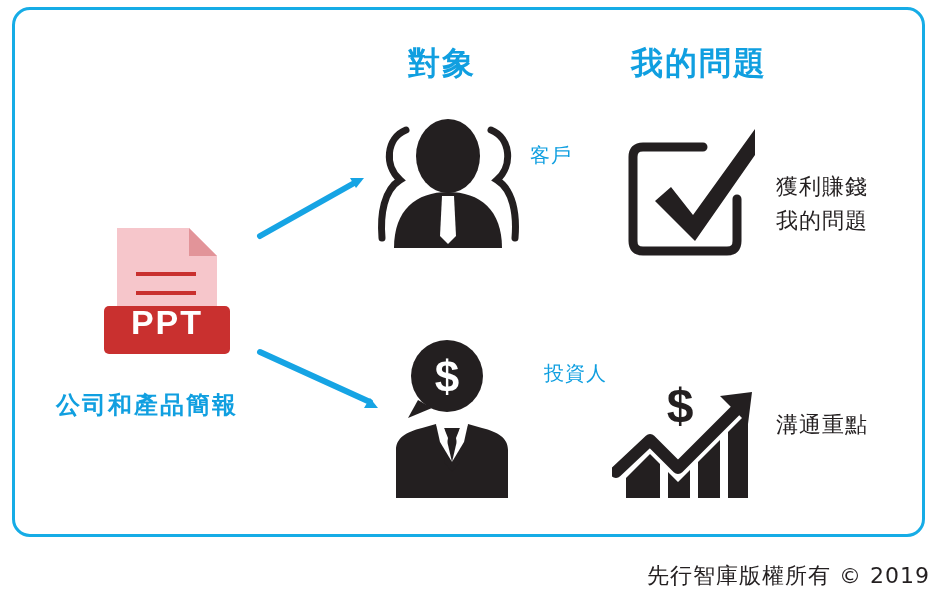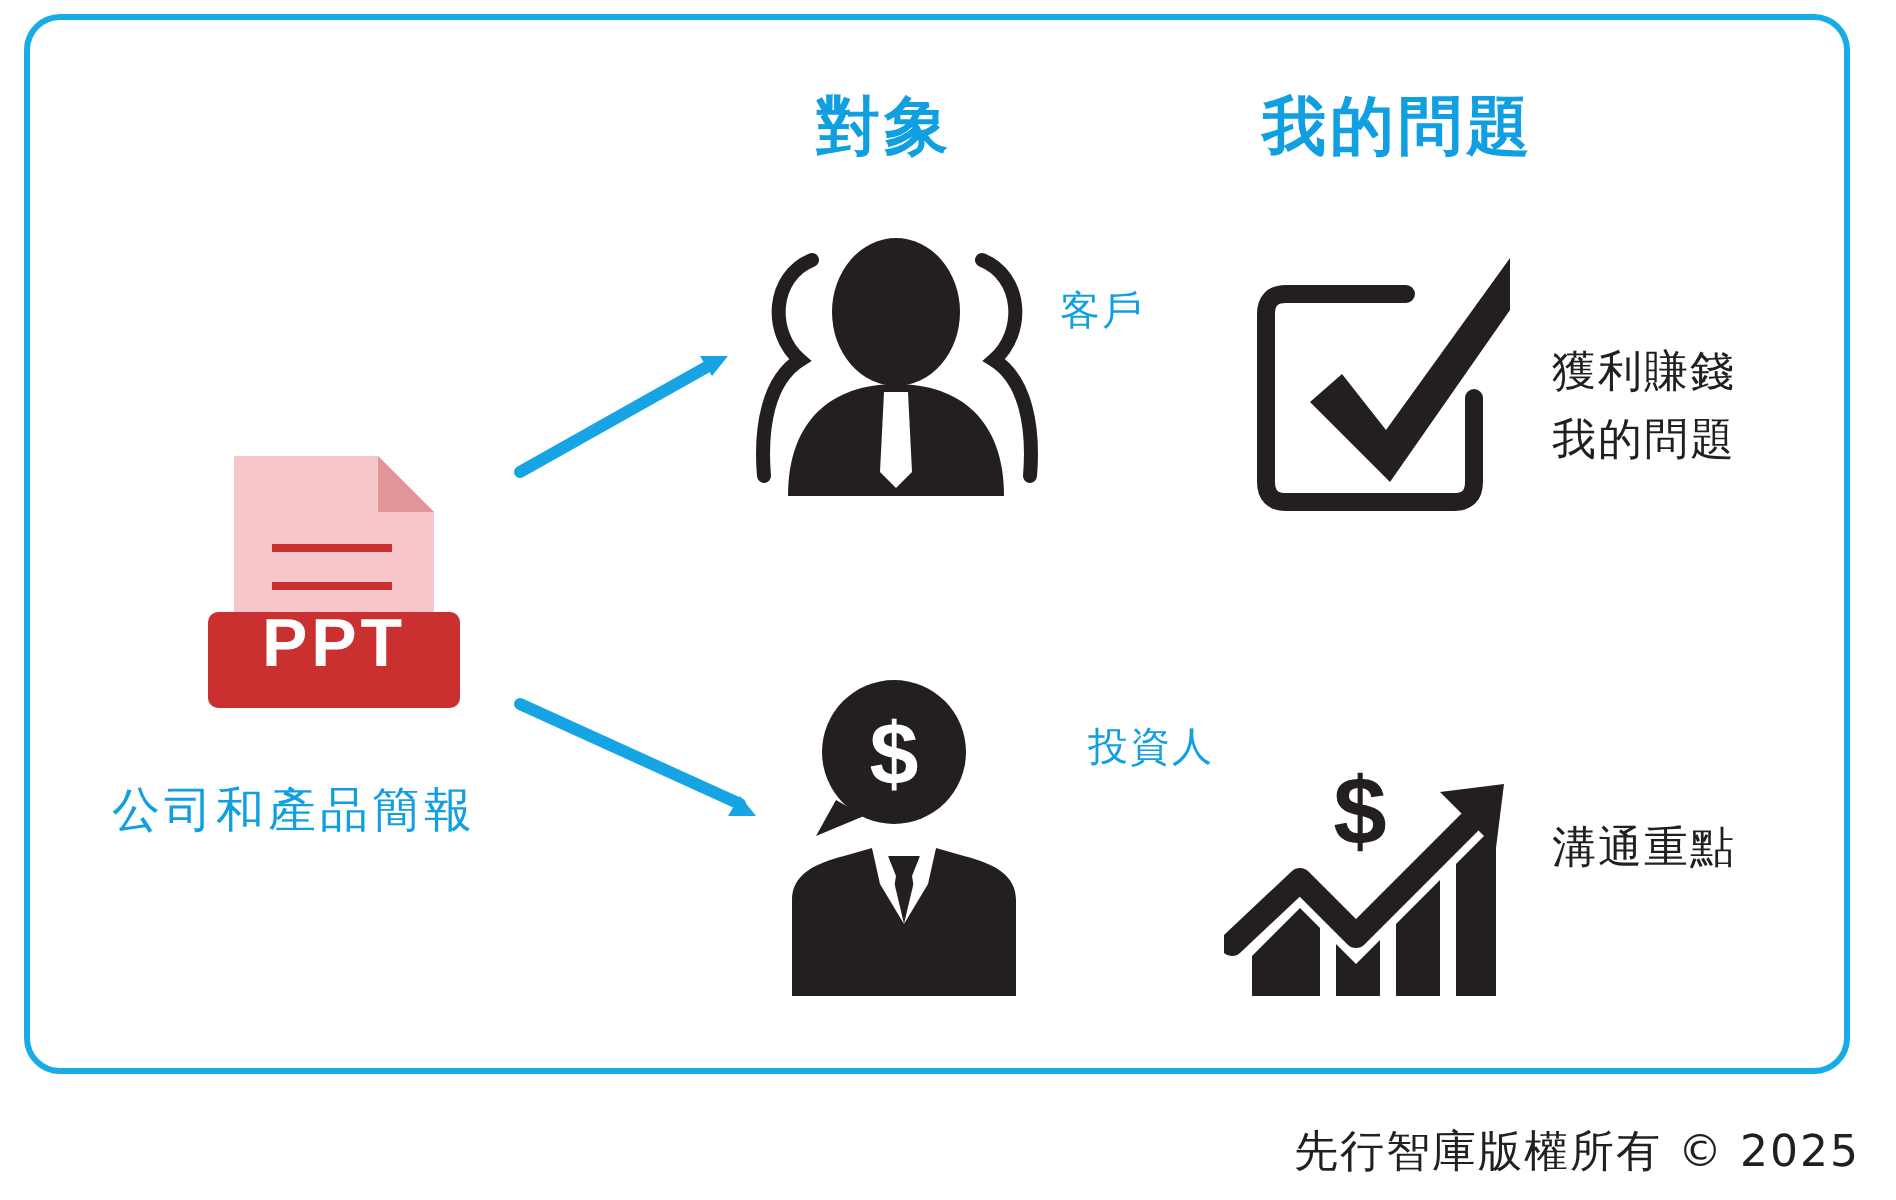--- a/index.html
+++ b/index.html
@@ -4,21 +4,21 @@
 <style>
   html, body { margin:0; padding:0; background:#ffffff; }
   body { width:948px; height:600px; position:relative; overflow:hidden;
          font-family: "DejaVu Sans", "Liberation Sans", sans-serif; }
   .frame { position:absolute; left:12px; top:7px; width:907px; height:524px;
            border:3px solid #16ace6; border-radius:18px; }
   .abs { position:absolute; }
   .heading { color:#109fe0; font-weight:bold; font-size:32px; letter-spacing:2px; }
   .blue-label { color:#109fe0; font-size:20px; letter-spacing:1px; }
   .black-label { color:#231f20; font-size:22px; line-height:34px; letter-spacing:1px; }
-  .src-label { color:#109fe0; font-weight:normal; font-size:24px; letter-spacing:2px; }
+  .src-label { color:#109fe0; font-weight:bold; font-size:24px; letter-spacing:2px; }
   .footer { color:#231f20; font-size:22px; letter-spacing:1px; }
   svg { display:block; }
 </style>
 </head>
 <body>
 
 <div class="frame"></div>
 
 <div class="abs heading" style="left:408px; top:42px;text-align:right;">對象</div>
 <div class="abs heading" style="left:631px; top:42px;">我的問題</div>
@@ -91,13 +91,13 @@
     <path d="M14 124 V104 L38 80 L48 90 V124 Z" fill="#231f20"></path>
     <path d="M56 124 V98 L66 108 L78 96 V124 Z" fill="#231f20"></path>
     <path d="M86 124 V88 L108 66 V124 Z" fill="#231f20"></path>
     <path d="M116 124 V58 L136 38 V124 Z" fill="#231f20"></path>
   </svg>
 </div>
 <div class="abs black-label" style="left:776px; top:408px;">
   <div>溝通重點</div>
 </div>
 
-<div class="abs footer" style="right:18px; top:561px;">先行智庫版權所有 © 2025</div>
+<div class="abs footer" style="right:18px; top:561px;">先行智庫版權所有 © 2019</div>
 
 </body></html>

